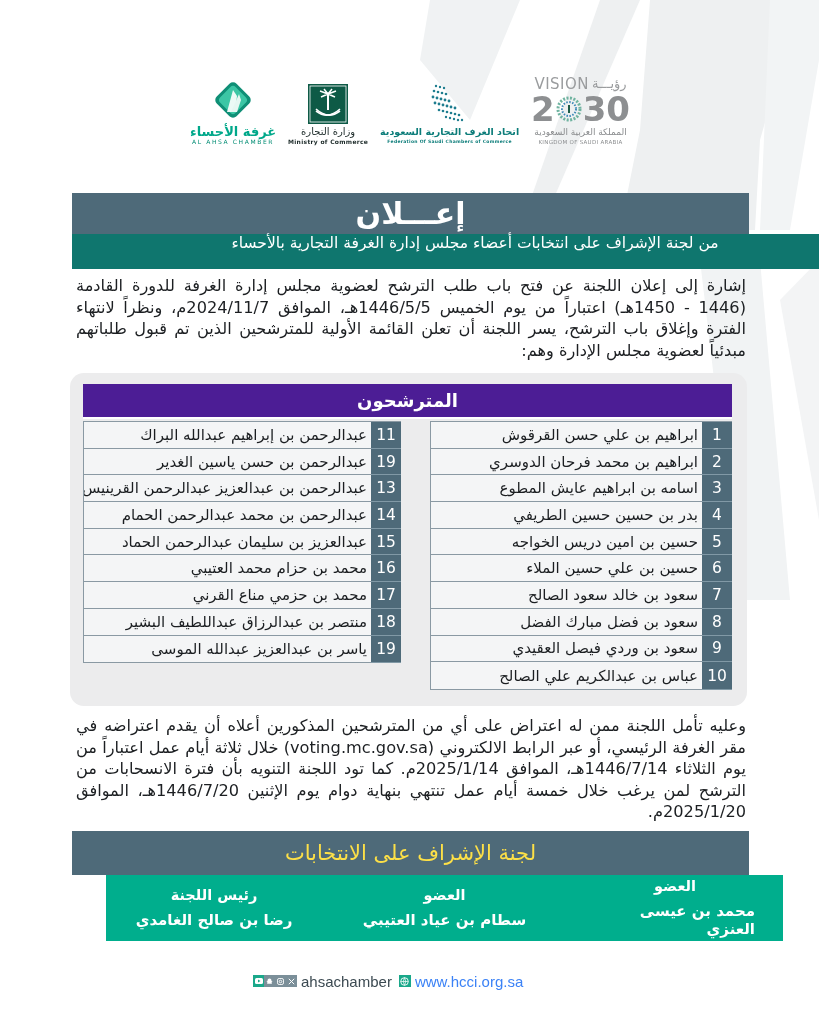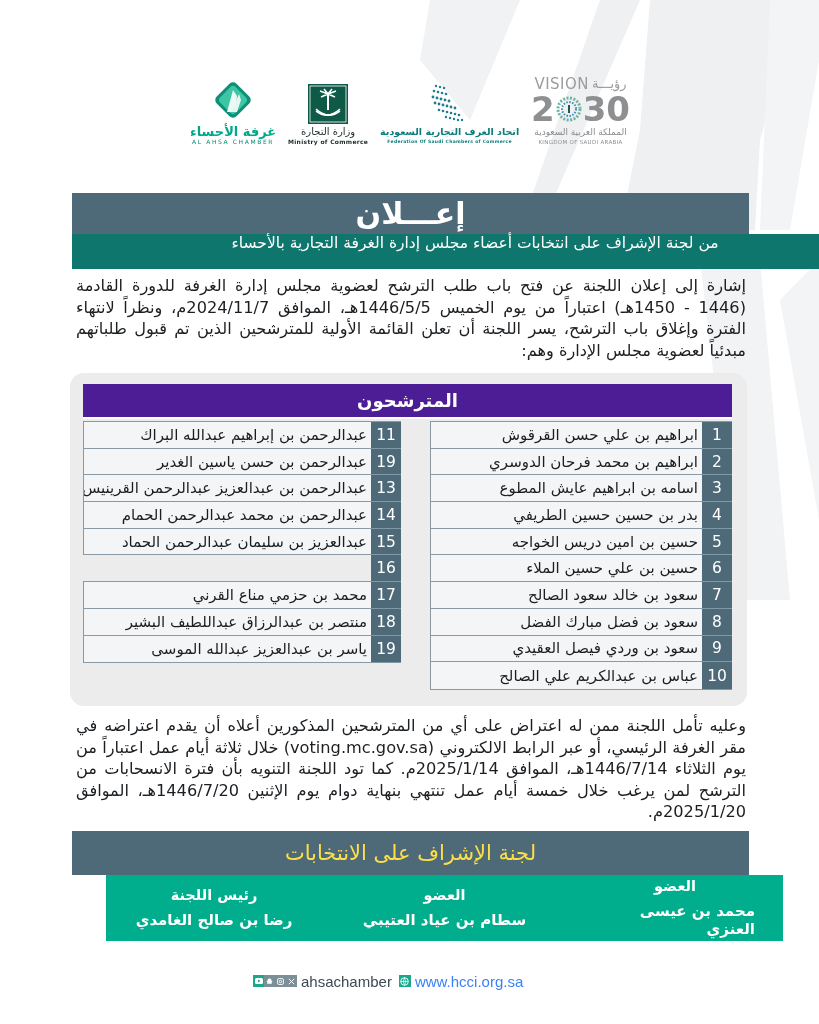--- a/index.html
+++ b/index.html
@@ -244,20 +244,21 @@
     <div class="row">
         <div class="num">14</div>
         <div class="name">عبدالرحمن بن محمد عبدالرحمن الحمام</div>
       </div>
     <div class="row">
         <div class="num">15</div>
         <div class="name">عبدالعزيز بن سليمان عبدالرحمن الحماد</div>
       </div>
     <div class="row">
         <div class="num">16</div>
+        <div class="name">محمد بن حزام محمد العتيبي</div>
       </div>
     <div class="row">
         <div class="num">17</div>
         <div class="name">محمد بن حزمي مناع القرني</div>
       </div>
     <div class="row">
         <div class="num">18</div>
         <div class="name">منتصر بن عبدالرزاق عبداللطيف البشير</div>
       </div>
     <div class="row">

